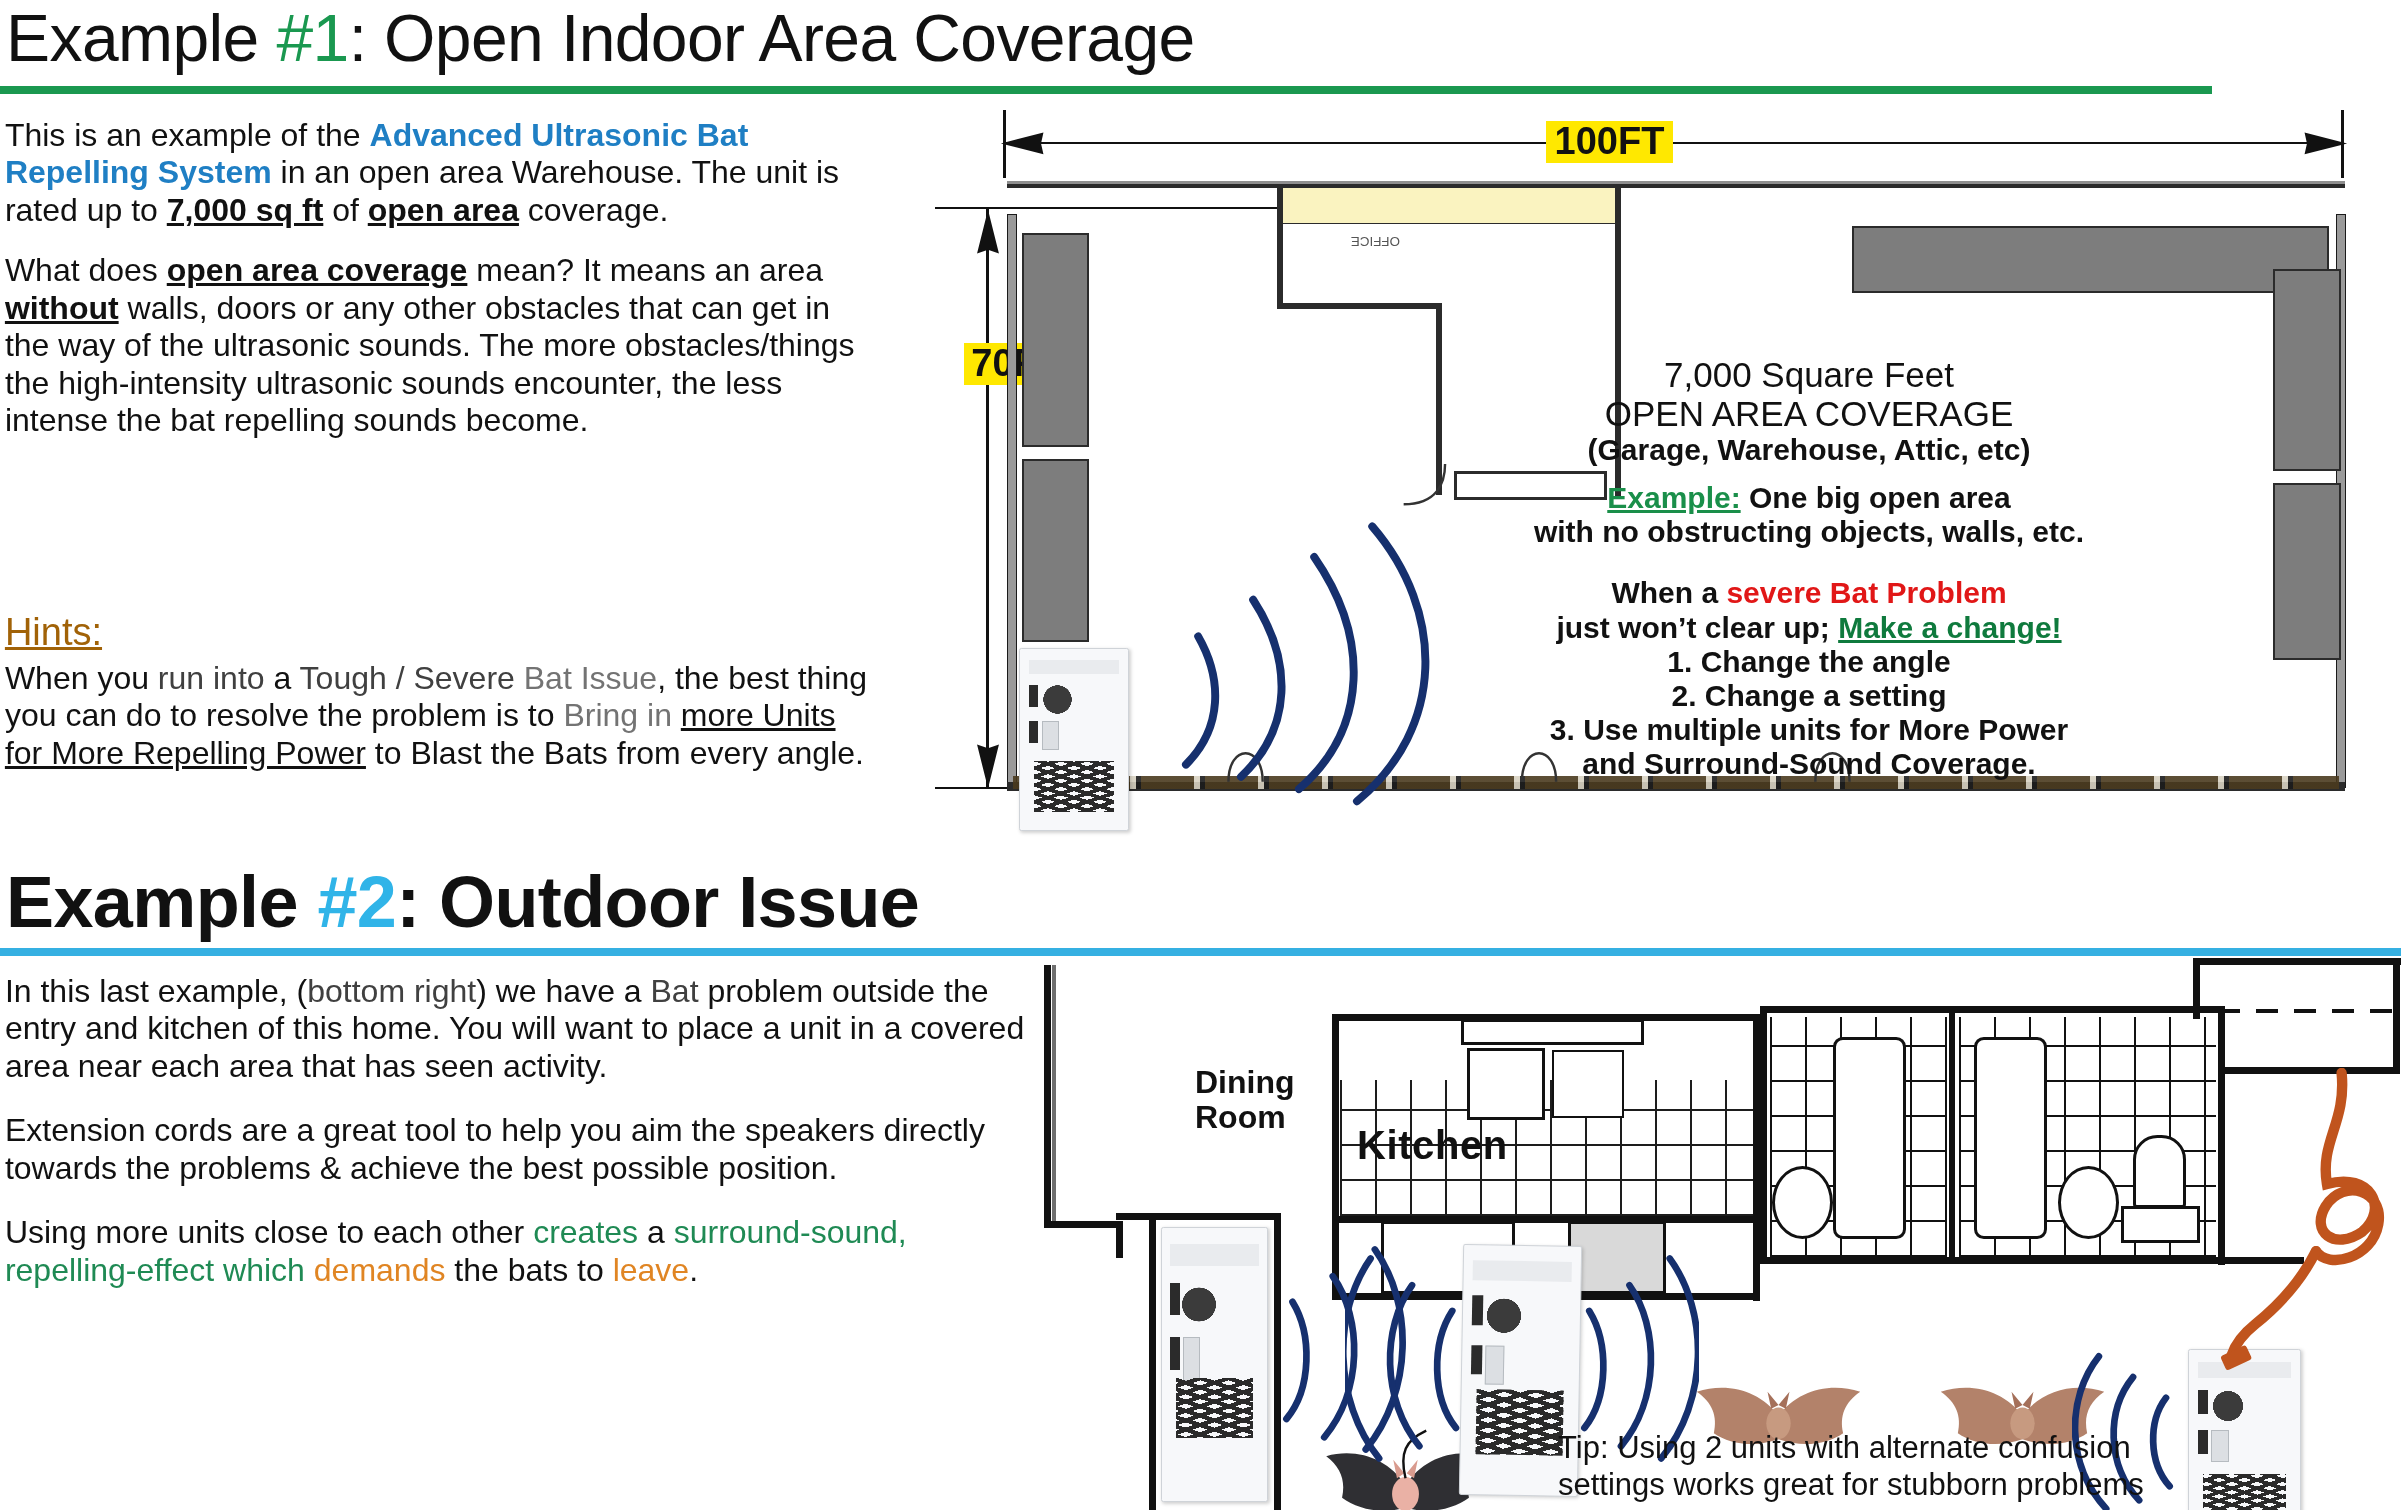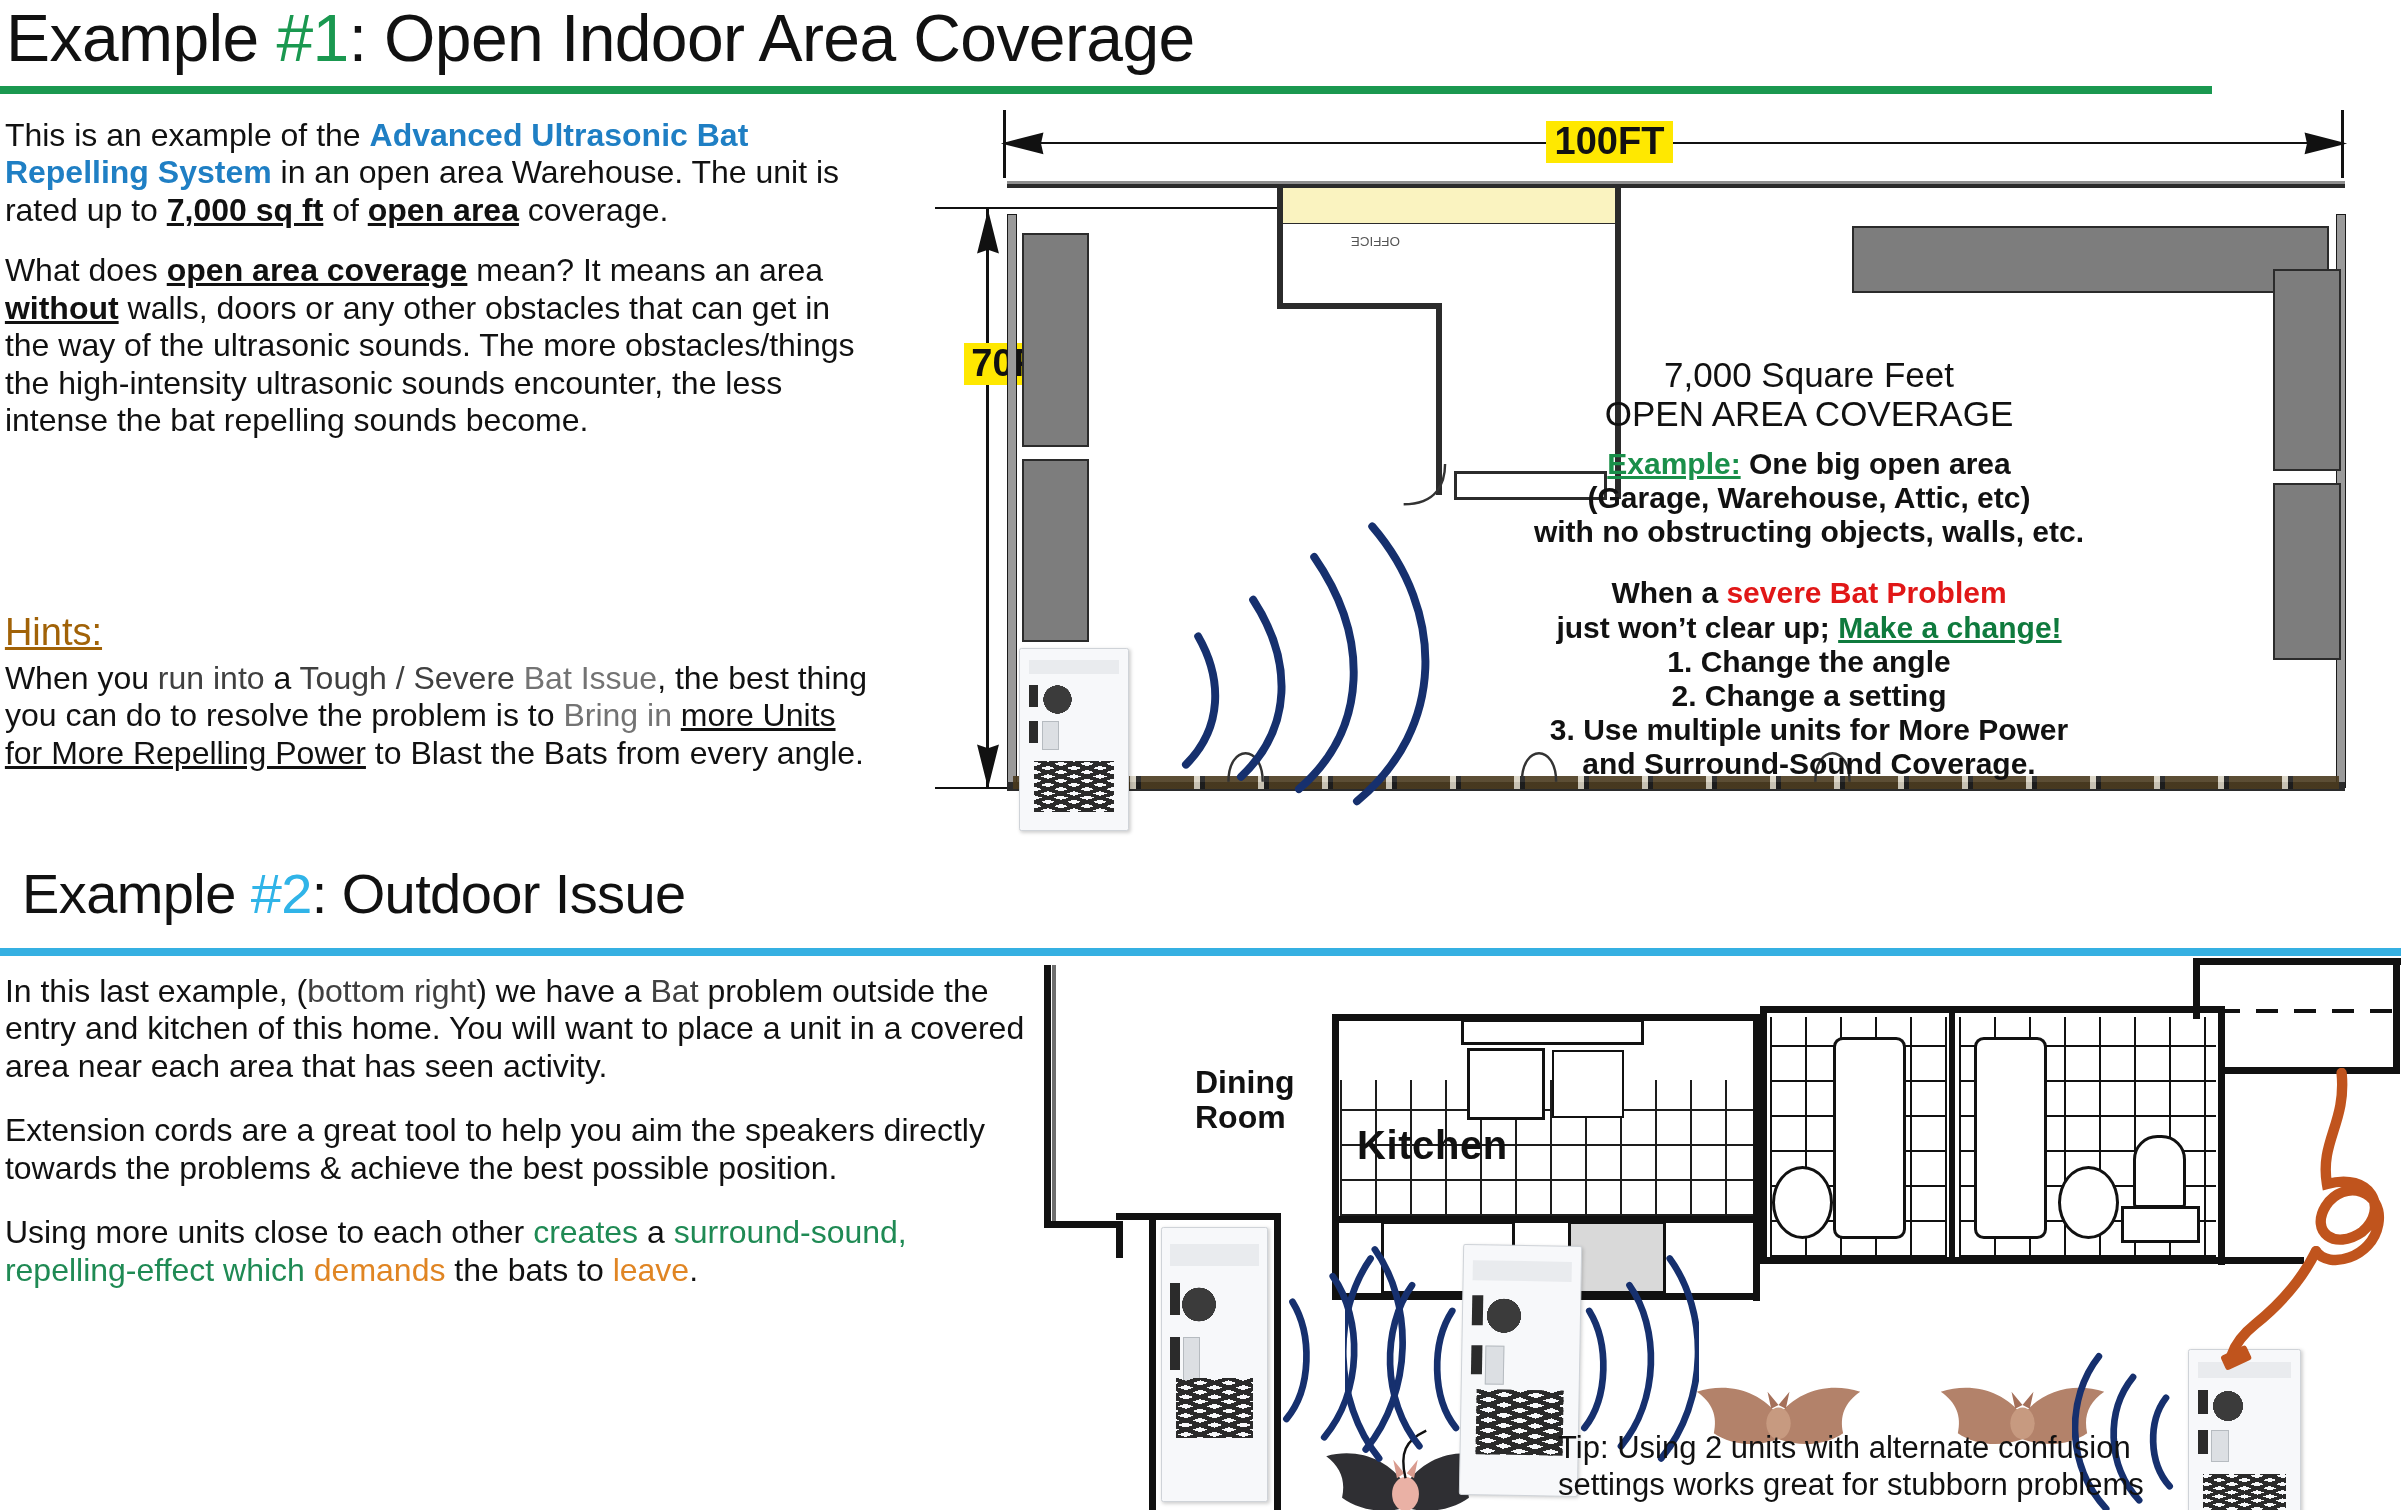--- a/index.html
+++ b/index.html
@@ -87,22 +87,22 @@
   .unit .u-btn2 { position:absolute; left:8%; top:40%; width:9%; height:12%; background:#2b2b2b; }
   .unit .u-sld { position:absolute; left:20%; top:40%; width:16%; height:16%; background:#dcdfe3; border:0.6px solid #b6bbc0; }
   .unit .u-vent {
     position:absolute; left:13%; top:62%; width:74%; height:28%;
     background:repeating-linear-gradient(18deg,#2a2a2a 0 5%,transparent 5% 11%),
                repeating-linear-gradient(-18deg,#2a2a2a 0 5%,transparent 5% 11%);
   }
 
   
   #sec2-title {
-    position:absolute; left:22px; top:866px; width:1344px; height:73px;
-    font-size:56px; font-weight:400; line-height:1.0; white-space:nowrap;
+    position:absolute; left:6px; top:866px; width:1344px; height:73px;
+    font-size:72px; font-weight:700; line-height:1.0; white-space:nowrap;
     color:#111; letter-spacing:-0.6px;
   }
   #sec2-title .num { color:#30b4e8; }
   #sec2-rule {
     position:absolute; left:0px; top:948px; width:2401px; height:8px;
     background:#35b0e2;
   }
   #sec2-text { left:4.9px; top:973px; width:1039px; }
   #sec2-text p { margin:0 0 27px 0; }
   .grn { color:#1f8a54; }
@@ -211,22 +211,22 @@
   <svg style="position:absolute;left:257px;top:428px;width:342px;height:306px" viewBox="0 0 560 500" width="342" height="306">
     <path d="M90,400 C150,340 150,260 110,190" stroke="#16306e" stroke-width="13" fill="none" stroke-linecap="round"></path>
     <path d="M180,420 C265,340 265,230 200,130" stroke="#16306e" stroke-width="13" fill="none" stroke-linecap="round"></path>
     <path d="M275,440 C390,340 390,190 300,60" stroke="#16306e" stroke-width="13" fill="none" stroke-linecap="round"></path>
     <path d="M370,460 C515,340 515,150 395,10" stroke="#16306e" stroke-width="13" fill="none" stroke-linecap="round"></path>
   </svg>
 
   <div id="wh-text">
     <div class="big">7,000 Square Feet</div>
     <div class="big">OPEN AREA COVERAGE</div>
+    <div class="mid">(Garage, Warehouse, Attic, etc)</div>
     <div class="mid" style="margin-top:13.4px"><span class="green-u">Example:</span><span> One big open area</span></div>
-    <div class="mid">(Garage, Warehouse, Attic, etc)</div>
     <div class="mid">with no obstructing objects, walls, etc.</div>
     <div class="mid" style="margin-top:27px"><span>When a </span><span class="red-b">severe Bat Problem</span></div>
     <div class="mid"><span>just won’t clear up; </span><span class="green-b">Make a change!</span></div>
     <div class="mid">1. Change the angle</div>
     <div class="mid">2. Change a setting</div>
     <div class="mid">3. Use multiple units for More Power</div>
     <div class="mid">and Surround-Sound Coverage.</div>
   </div>
 </div>
 

